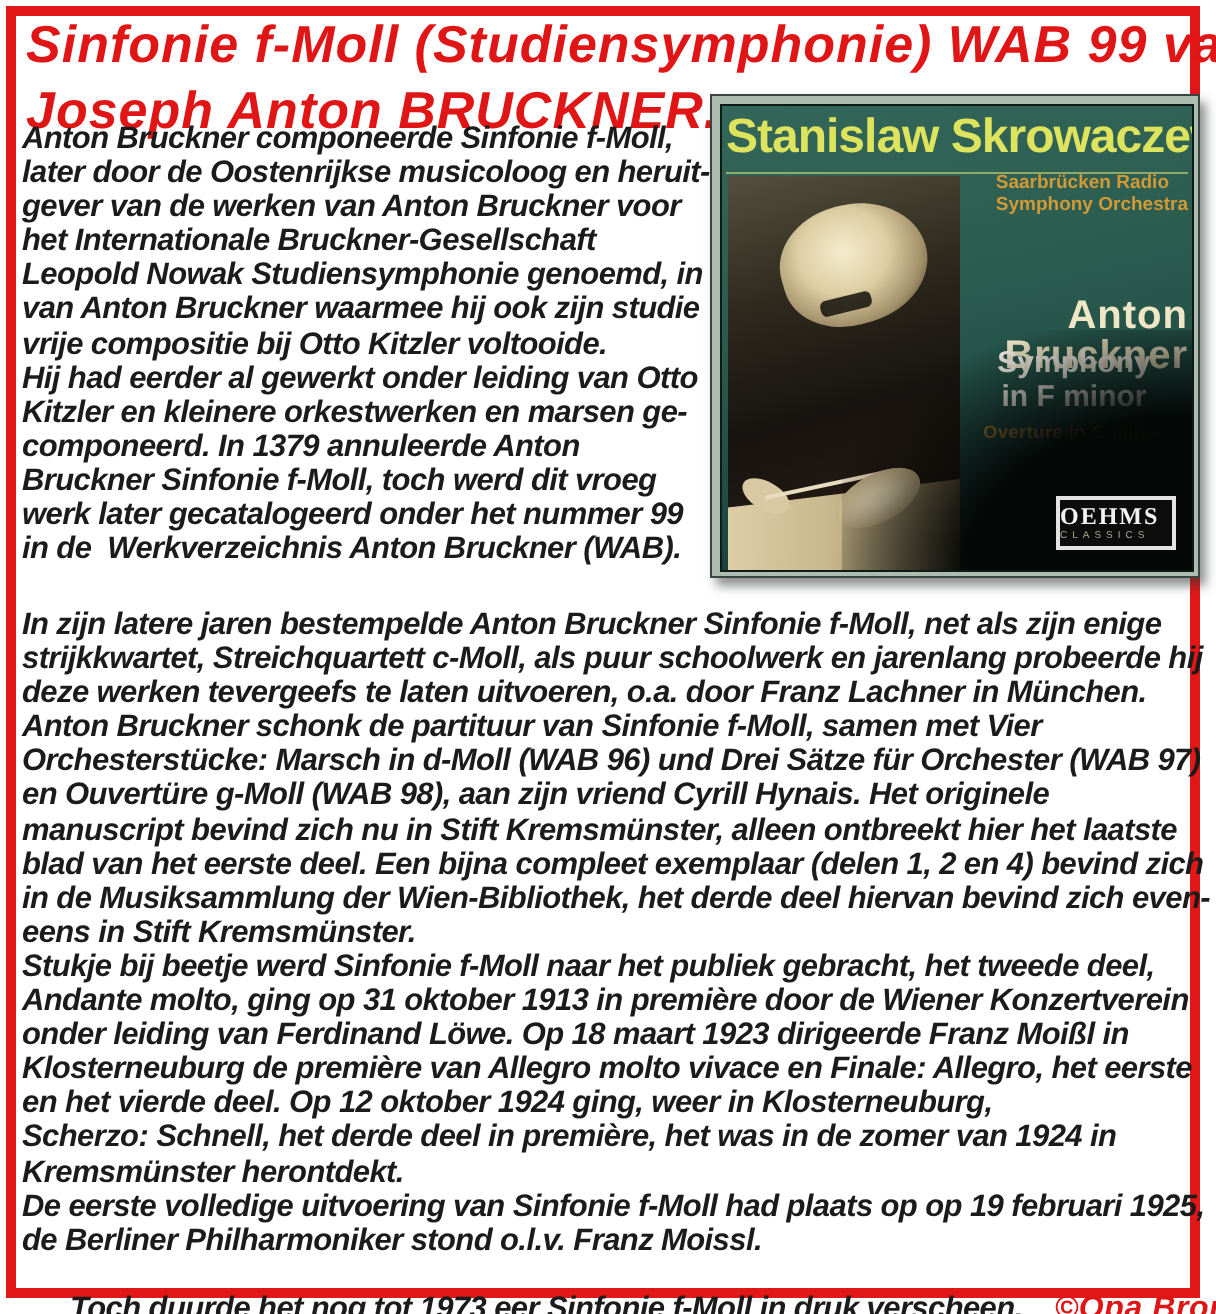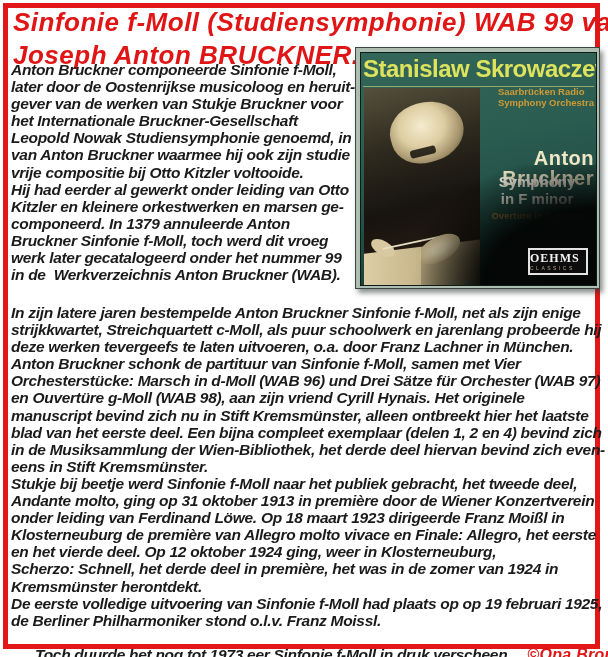--- a/index.html
+++ b/index.html
@@ -148,21 +148,21 @@
       <div class="oehms-box">
         <div class="oehms-name">OEHMS</div>
         <div class="oehms-sub">CLASSICS</div>
       </div>
     </div>
   </div>
 
   <div class="textcol col-narrow">
       <div class="line">Anton Bruckner componeerde Sinfonie f-Moll,</div>
       <div class="line">later door de Oostenrijkse musicoloog en heruit-</div>
-      <div class="line">gever van de werken van Stukje Bruckner voor</div>
+      <div class="line">gever van de werken van Anton Bruckner voor</div>
       <div class="line">het Internationale Bruckner-Gesellschaft</div>
       <div class="line">Leopold Nowak Studiensymphonie genoemd, in</div>
       <div class="line">van Anton Bruckner waarmee hij ook zijn studie</div>
       <div class="line">vrije compositie bij Otto Kitzler voltooide.</div>
       <div class="line">Hij had eerder al gewerkt onder leiding van Otto</div>
       <div class="line">Kitzler en kleinere orkestwerken en marsen ge-</div>
       <div class="line">componeerd. In 1379 annuleerde Anton</div>
       <div class="line">Bruckner Sinfonie f-Moll, toch werd dit vroeg</div>
       <div class="line">werk later gecatalogeerd onder het nummer 99</div>
       <div class="line">in de  Werkverzeichnis Anton Bruckner (WAB).</div>

